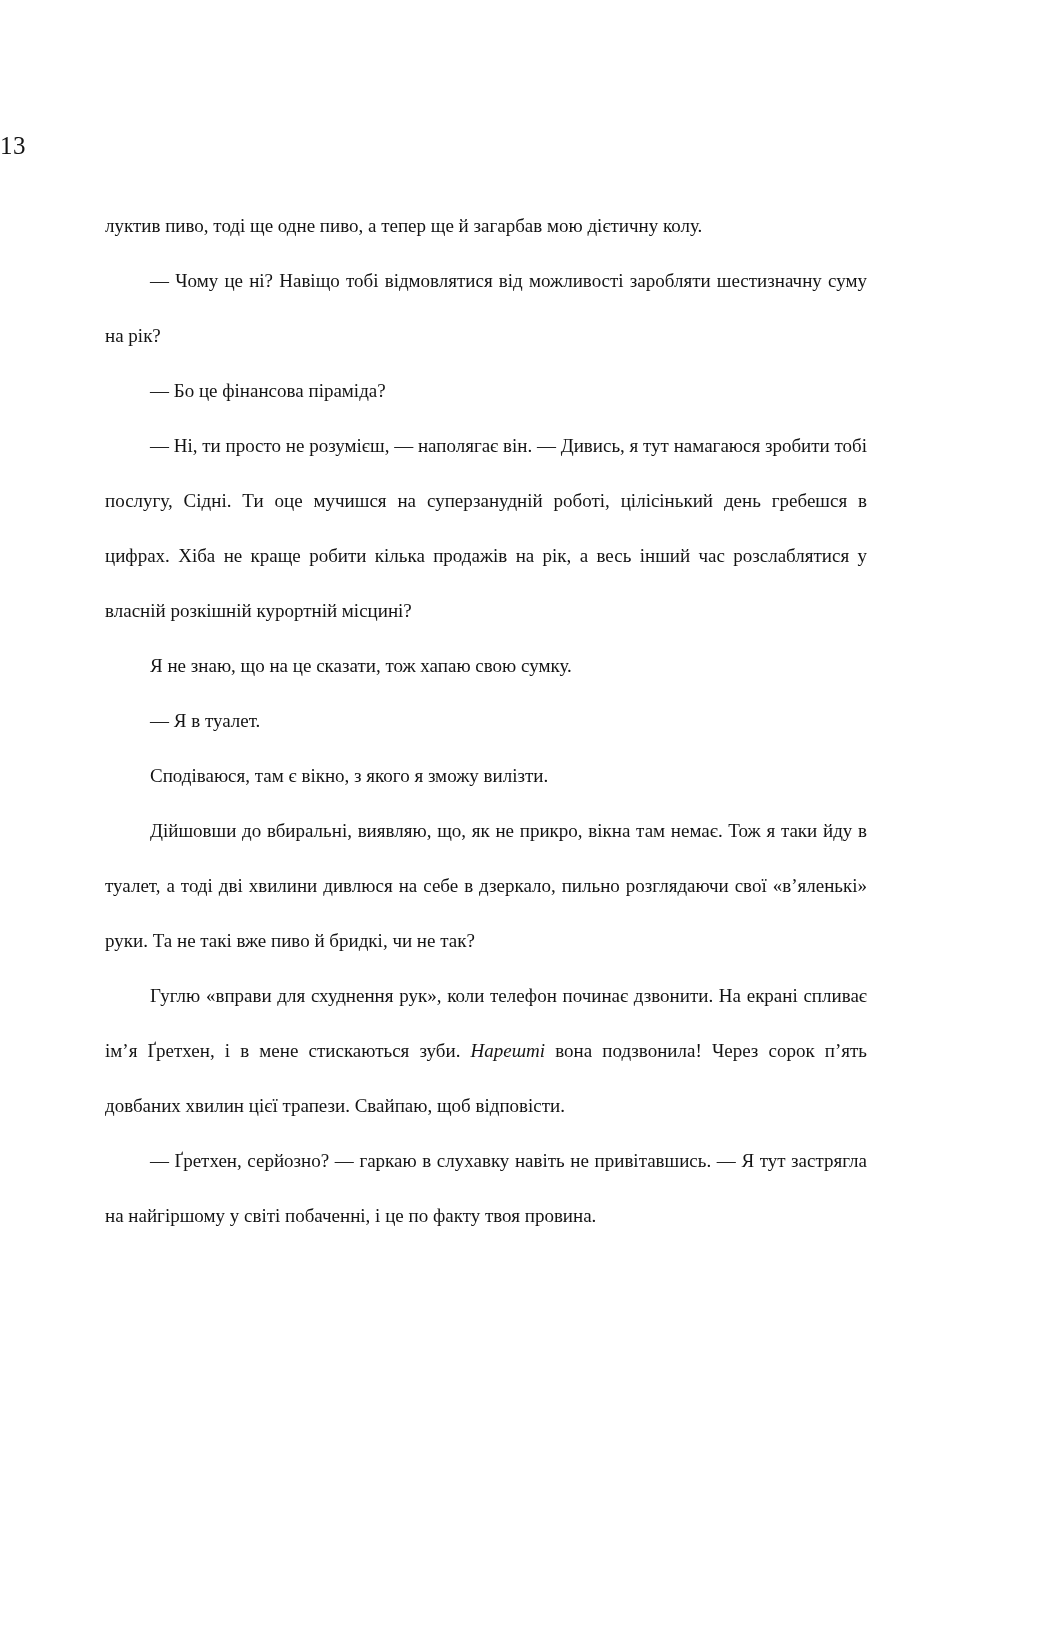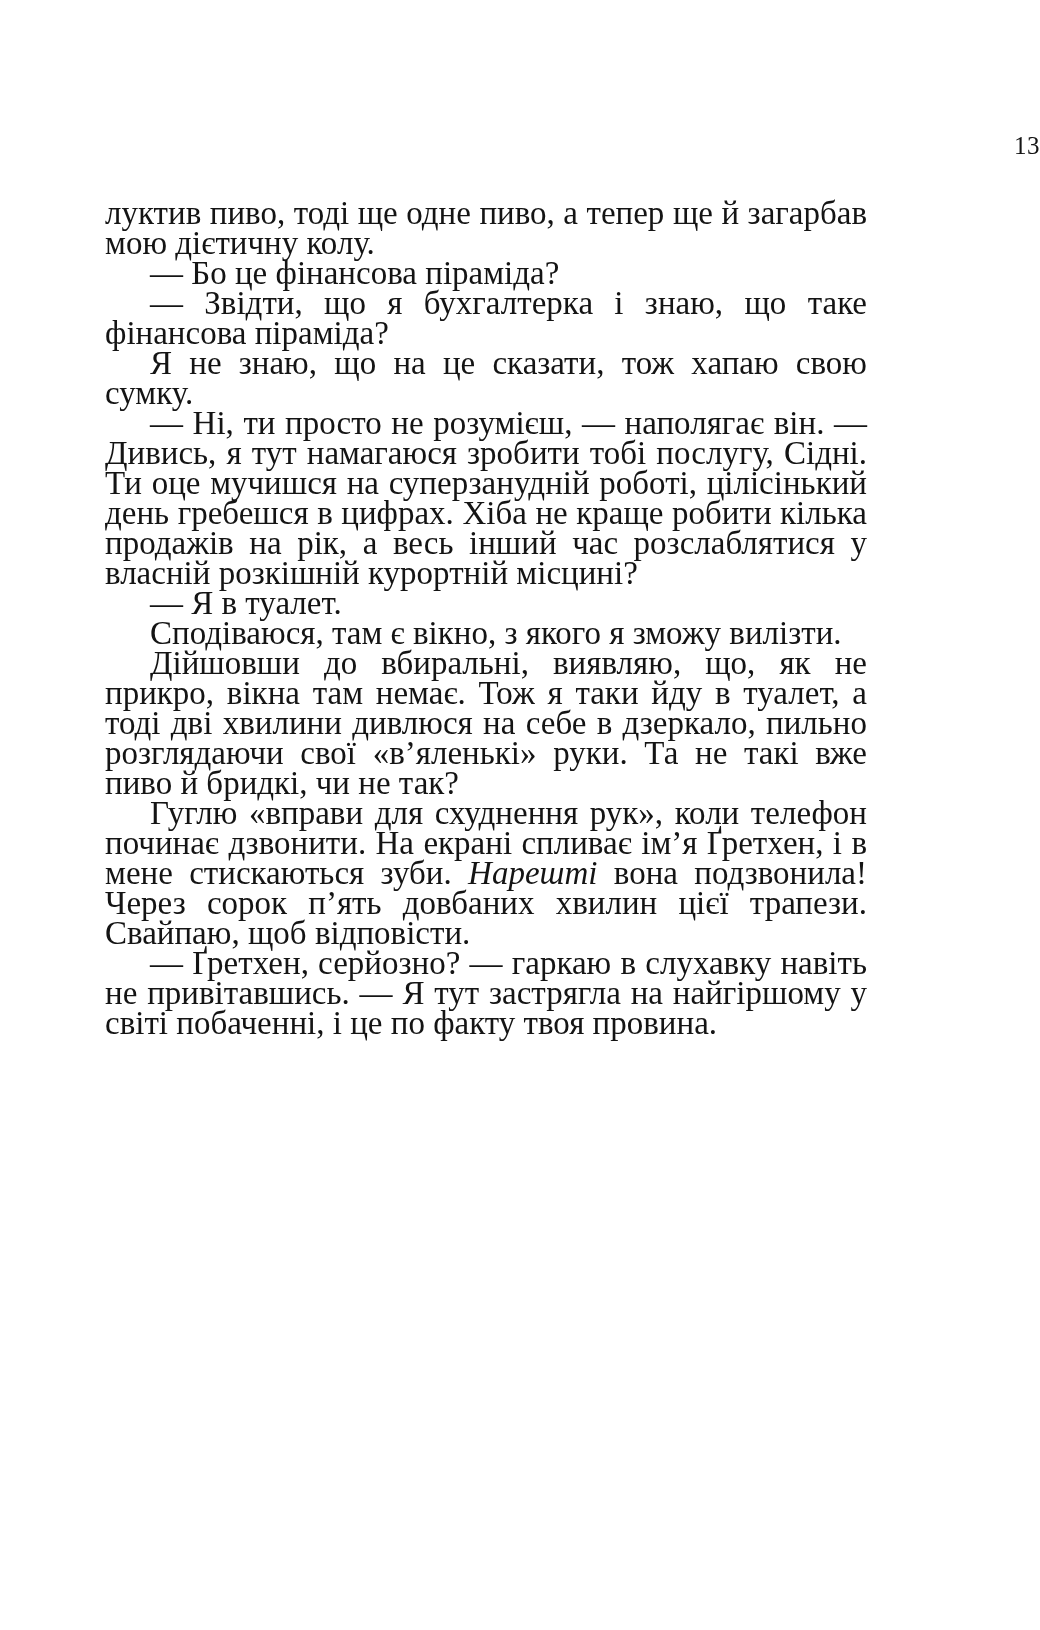--- a/index.html
+++ b/index.html
@@ -23,37 +23,37 @@
     width: 1040px;
     height: 1630px;
     background: #ffffff;
   }
 
   .folio {
     position: absolute;
     left: 0;
     top: 132px;
     width: 1040px;
-    text-align: right;
+    text-align: left;
     font-size: 25px;
     letter-spacing: 0.5px;
     color: #141414;
   }
 
   .textblock {
     position: absolute;
     left: 105px;
     top: 198px;
     width: 762px;
   }
 
   .textblock p {
     margin: 0;
-    font-size: 33px;
-    line-height: 30px;
+    font-size: 19px;
+    line-height: 55px;
     text-align: justify;
     text-justify: inter-word;
     color: #141414;
     hyphens: manual;
     -webkit-hyphens: manual;
   }
 
   .textblock p.indent {
     text-indent: 45px;
   }
@@ -75,29 +75,29 @@
 <body>
 
 <div class="page">
 
   <div class="folio">13</div>
 
   <div class="textblock">
 
     <p class="noindent last-line-left">луктив пиво, тоді ще одне пиво, а тепер ще й загарбав мою дієтичну колу.</p>
 
+    <p class="indent last-line-left">— Чому це ні? Навіщо тобі відмовлятися від можливості заробляти шестизначну суму на рік?</p>
 
     <p class="indent last-line-left">— Бо це фінансова піраміда?</p>
 
 
-    <p class="indent last-line-left">— Звідти, що я бухгалтерка і знаю, що таке фінансова піраміда?</p>
+
+    <p class="indent last-line-left">— Ні, ти просто не розумієш, — наполягає він. — Дивись, я тут намагаюся зробити тобі послугу, Сідні. Ти оце мучишся на суперзанудній роботі, цілісінький день гребешся в цифрах. Хіба не краще робити кілька продажів на рік, а весь інший час розслаблятися у власній розкішній курортній місцині?</p>
 
     <p class="indent last-line-left">Я не знаю, що на це сказати, тож хапаю свою сумку.</p>
-
-    <p class="indent last-line-left">— Ні, ти просто не розумієш, — наполягає він. — Дивись, я тут намагаюся зробити тобі послугу, Сідні. Ти оце мучишся на суперзанудній роботі, цілісінький день гребешся в цифрах. Хіба не краще робити кілька продажів на рік, а весь інший час розслаблятися у власній розкішній курортній місцині?</p>
 
     <p class="indent last-line-left">— Я в туалет.</p>
 
     <p class="indent last-line-left">Сподіваюся, там є вікно, з якого я зможу вилізти.</p>
 
     <p class="indent last-line-left">Дійшовши до вбиральні, виявляю, що, як не прикро, вікна там немає. Тож я таки йду в туалет, а тоді дві хвилини дивлюся на себе в дзеркало, пильно розглядаючи свої «в’яленькі» руки. Та не такі вже пиво й бридкі, чи не так?</p>
 
 
     <p class="indent last-line-left"><span>Гуглю «вправи для схуднення рук», коли телефон починає дзвонити. На екрані спливає ім’я Ґретхен, і в мене стискаються зуби. </span><em>Нарешті</em><span> вона подзвонила! Через сорок п’ять довбаних хвилин цієї трапези. Свайпаю, щоб відповісти.</span></p>
 

